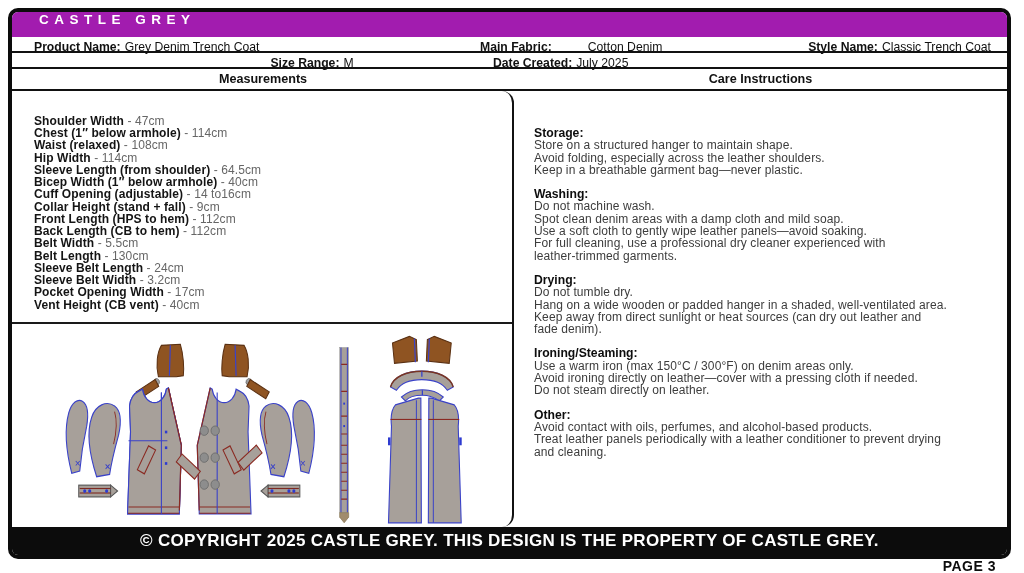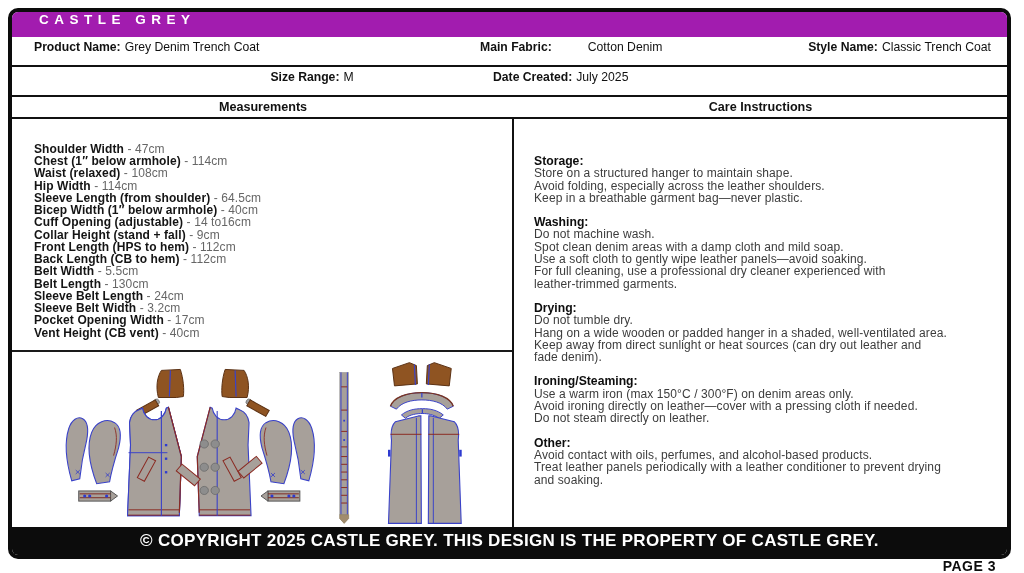--- a/index.html
+++ b/index.html
@@ -9,34 +9,34 @@
   }
   .doc{
     position:absolute;left:8px;top:8px;width:1003px;height:551px;
     border:4px solid #0c0c0c;border-radius:10px;box-sizing:border-box;
     display:flex;flex-direction:column;background:#fff;overflow:hidden;
   }
   .titlebar{
     height:25px;flex:none;background:#a21caf;color:#fff;display:flex;align-items:flex-start;
     padding-left:27px;font-weight:bold;font-size:13.5px;letter-spacing:5.5px;
   }
-  .row{position:relative;height:30px;flex:none;box-sizing:border-box;border-bottom:2px solid #111;font-size:12.2px;}
+  .row{position:relative;height:16px;flex:none;box-sizing:border-box;border-bottom:2px solid #111;font-size:12.2px;}
   .row .cell{position:absolute;top:0;height:19px;display:flex;align-items:center;white-space:nowrap;}
   .lbl{font-weight:bold;margin-right:4px;}
   .c-prod{left:22px;}
   .c-fab{left:468px;gap:32px;}
   .c-style{right:16px;}
   .c-size{left:0;width:600px;justify-content:center;}
   .c-date{left:481px;}
   .secrow{display:flex;height:22px;flex:none;box-sizing:border-box;border-bottom:2px solid #111;font-weight:bold;font-size:12.6px;}
   .secrow .half{display:flex;align-items:center;justify-content:center;}
   .half-left{width:502px;flex:none;}
   .half-right{flex:1;}
   .content{flex:1;display:flex;min-height:0;}
-  .leftcol{width:502px;flex:none;box-sizing:border-box;border-right:2px solid #111;display:flex;flex-direction:column;min-height:0;}
+  .leftcol{width:502px;flex:none;box-sizing:border-box;border-right:2px solid #111;display:flex;flex-direction:column;min-height:0;border-radius:12px;}
   .m-block{padding:24px 0 0 22px;flex:none;}
   .m-row{font-size:12px;line-height:12.24px;letter-spacing:0.1px;white-space:nowrap;}
   .m-row b{font-weight:bold;color:#141414;}
   .m-val{color:#666;}
   .h-divider{flex:none;height:0;border-top:2px solid #1a1a1a;margin-top:11px;}
   .illus{flex:1;min-height:0;}
   .illus svg{display:block;width:100%;height:100%;}
   .rightcol{flex:1;padding:36px 9px 0 20px;box-sizing:border-box;overflow:hidden;}
   .care-sec{margin-bottom:12px;}
   .care-title{font-weight:bold;font-size:12.2px;line-height:12.3px;color:#0d0d0d;}
@@ -250,21 +250,21 @@
           <div class="care-sec">
             <div class="care-title">Ironing/Steaming:</div>
             <div class="care-line">Use a warm iron (max 150°C / 300°F) on denim areas only.</div>
             <div class="care-line">Avoid ironing directly on leather—cover with a pressing cloth if needed.</div>
             <div class="care-line">Do not steam directly on leather.</div>
           </div>
           <div class="care-sec">
             <div class="care-title">Other:</div>
             <div class="care-line">Avoid contact with oils, perfumes, and alcohol-based products.</div>
             <div class="care-line">Treat leather panels periodically with a leather conditioner to prevent drying</div>
-            <div class="care-line">and soaking.</div>
+            <div class="care-line">and cleaning.</div>
           </div>
         </div>
     </div>
 
   </div>
 
   <div class="footerbar">
     <span>© COPYRIGHT 2025 CASTLE GREY. THIS DESIGN IS THE PROPERTY OF CASTLE GREY.</span>
   </div>
 

